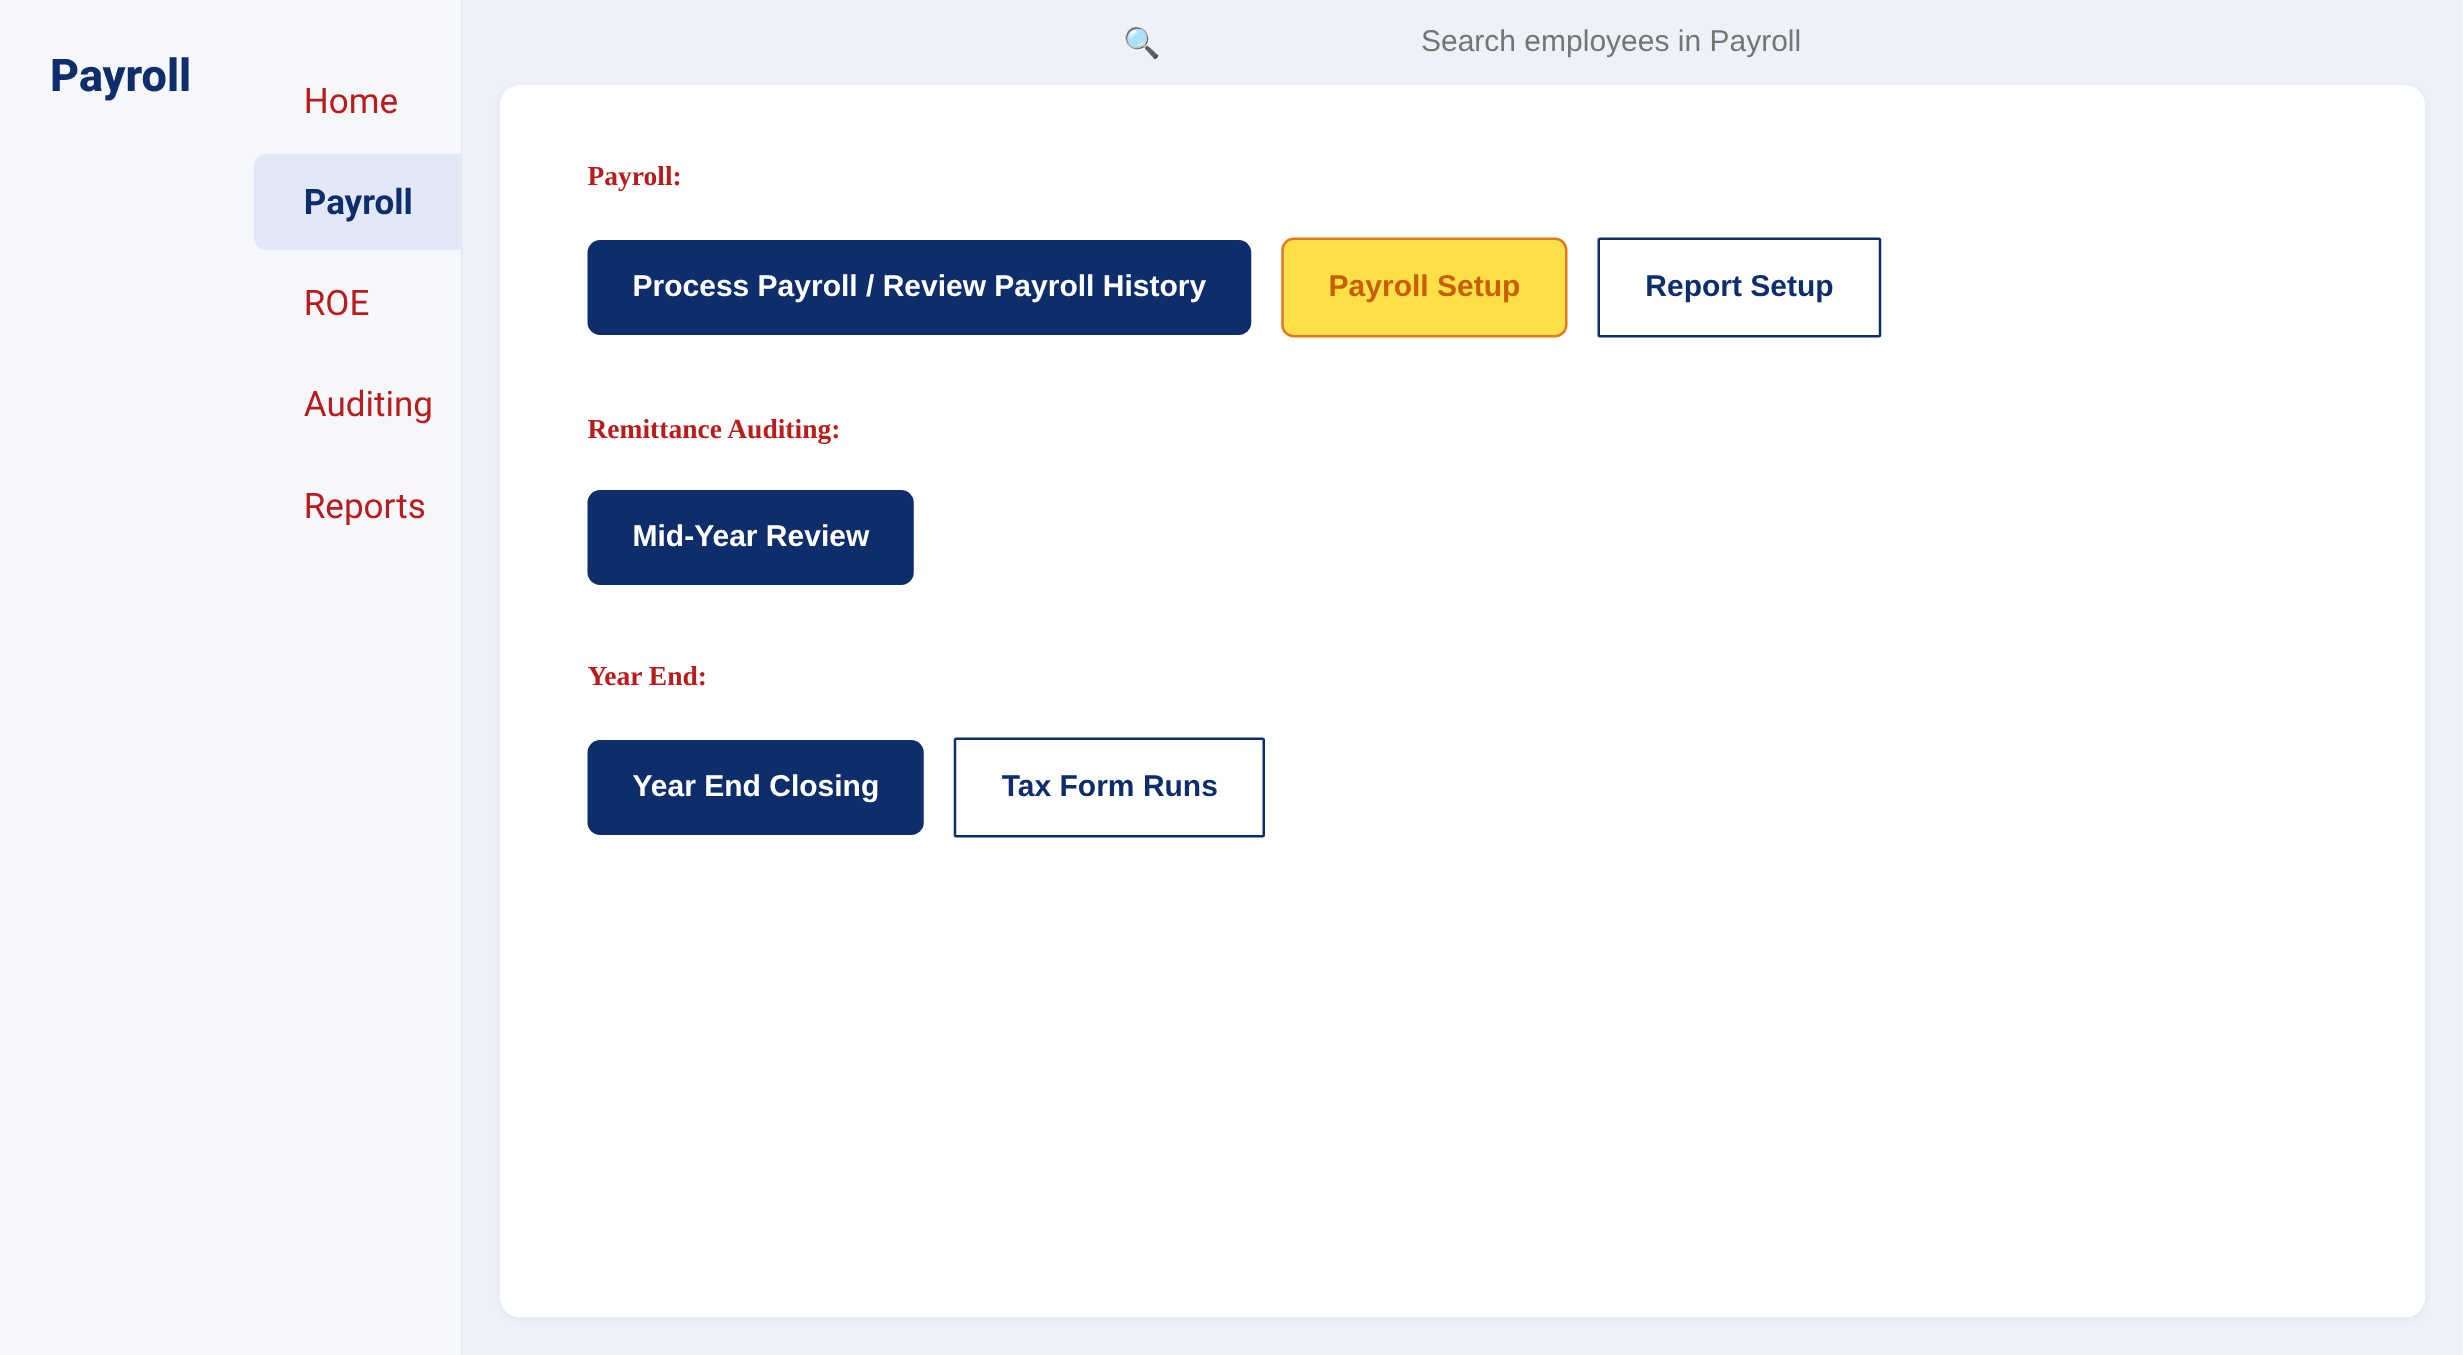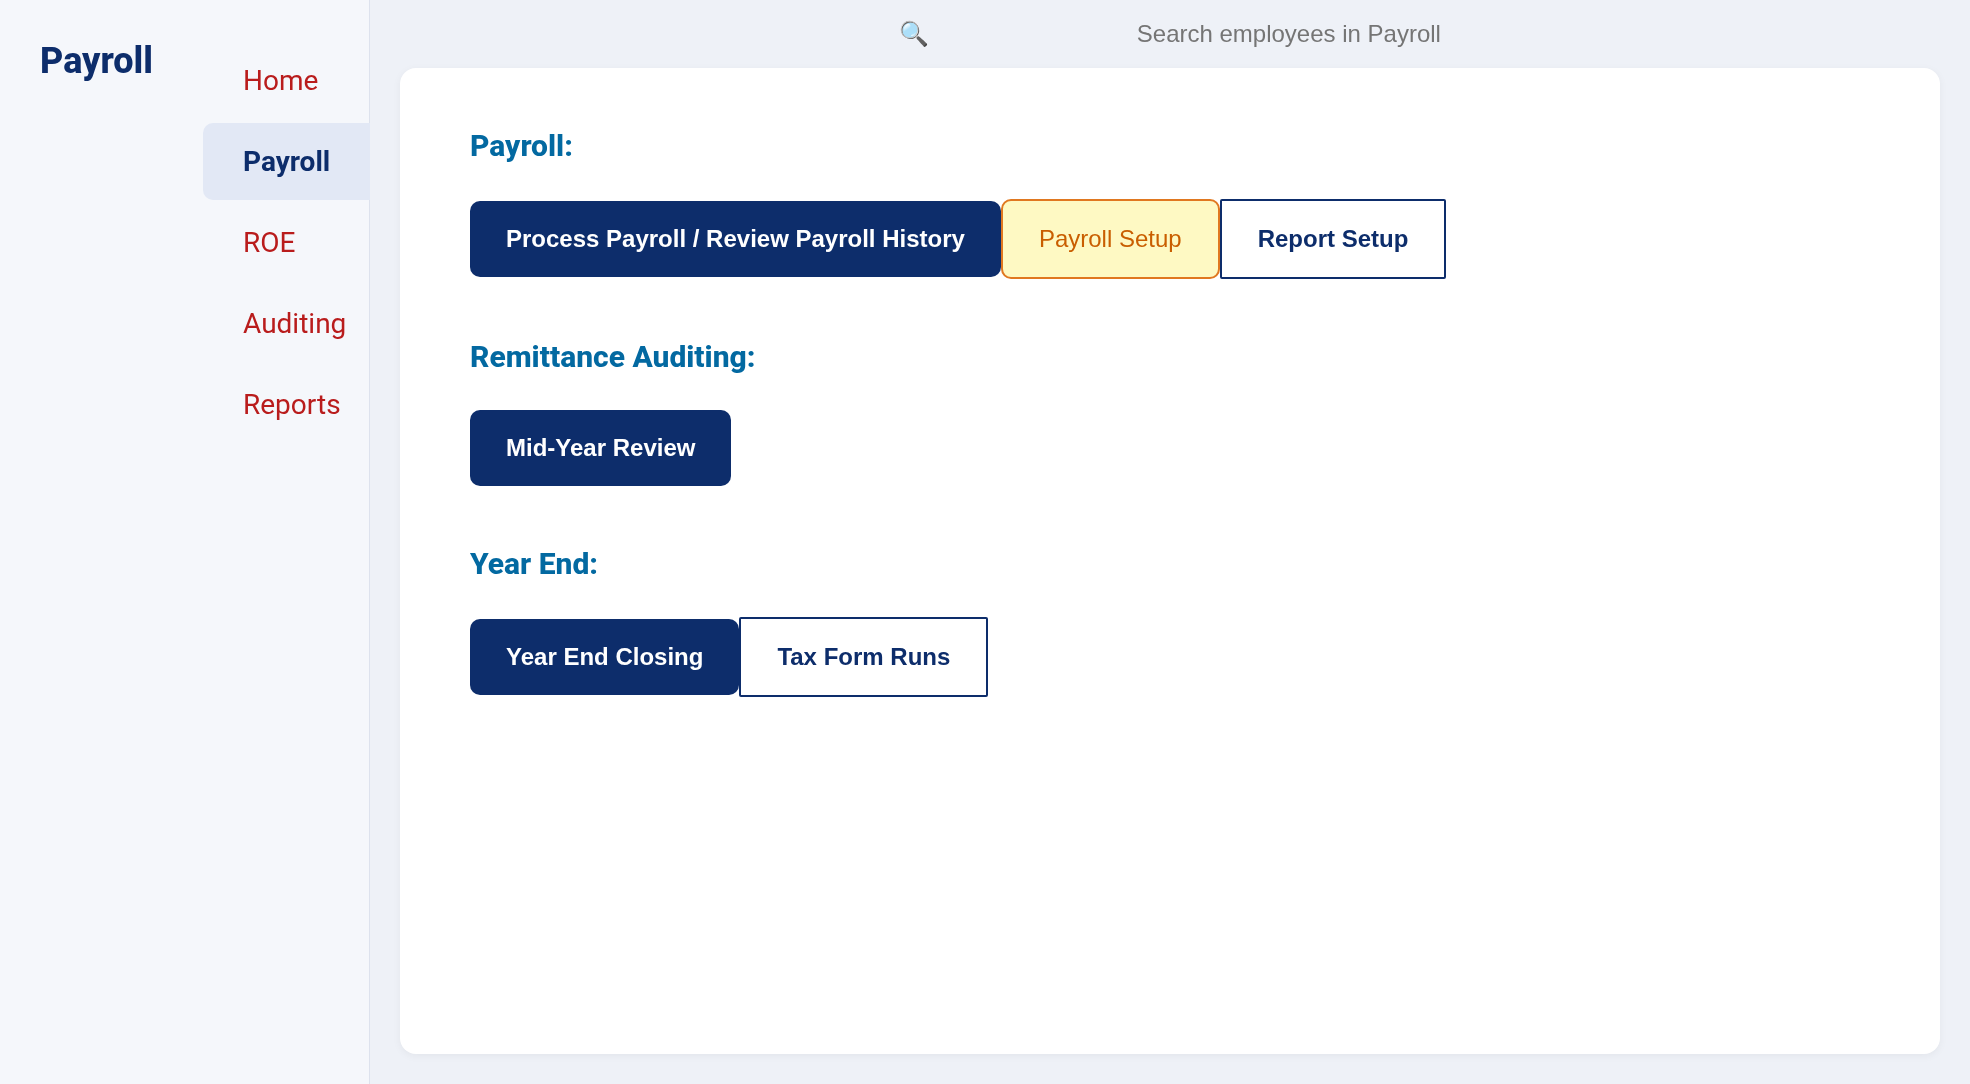--- a/index.html
+++ b/index.html
@@ -93,29 +93,31 @@
       border-radius: 16px;
       padding: 60px 70px;
       box-shadow: 0 2px 8px rgba(0,0,0,0.05);
     }
 
     .section {
       margin-bottom: 60px;
     }
 
     .section-title {
-      font-size: 30px;
+      font-size: 22px;
       font-weight: 800;
-      color: #0369a1;
+      color: #b91c1c;
       margin-bottom: 36px;
+      font-family: Liberation Serif, serif;
     }
 
     .button-row {
       display: flex;
       flex-wrap: wrap;
+      gap: 24px;
       align-items: center;
     }
 
     
     .btn-primary {
       background-color: #0d2d6b;
       color: #ffffff;
       border: none;
       border-radius: 10px;
       padding: 24px 36px;
@@ -131,27 +133,27 @@
       border: 2px solid #0d2d6b;
       border-radius: 2px;
       padding: 24px 36px;
       font-size: 24px;
       font-weight: 600;
       cursor: pointer;
       white-space: nowrap;
     }
 
     .btn-outline-orange {
-      background-color: #fef9c3;
+      background-color: #fde047;
       color: #c95e00;
       border: 2px solid #e07820;
       border-radius: 10px;
       padding: 24px 36px;
       font-size: 24px;
-      font-weight: 400;
+      font-weight: 700;
       cursor: pointer;
       white-space: nowrap;
     }
   </style>
 </head>
 <body>
 
 <aside class="sidebar">
   <div class="sidebar-title">Payroll</div>
   <nav class="sidebar-nav">

